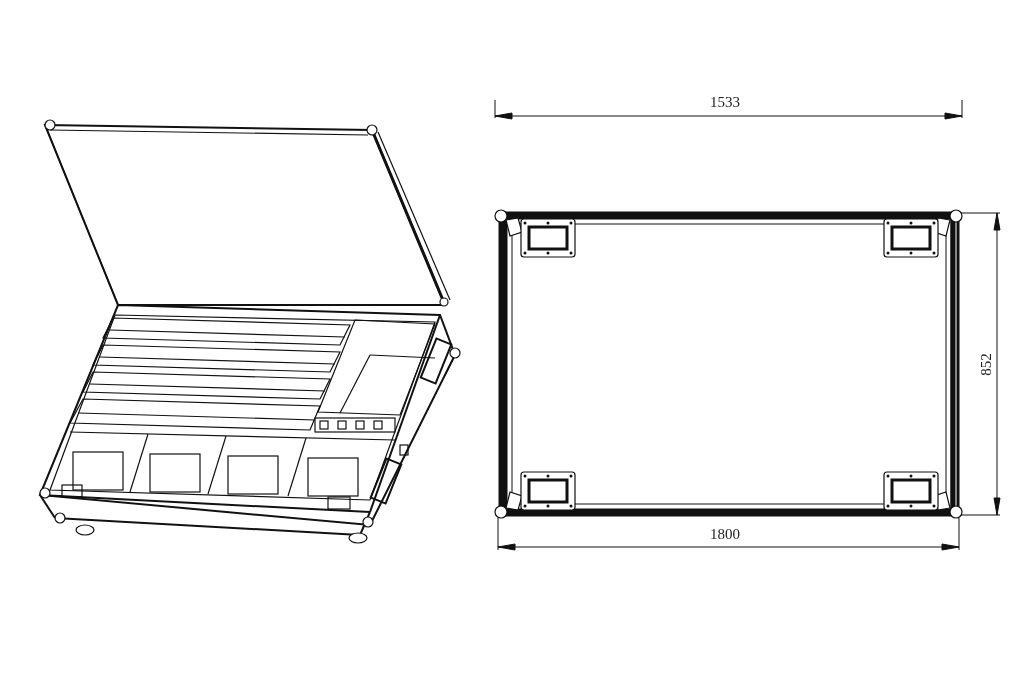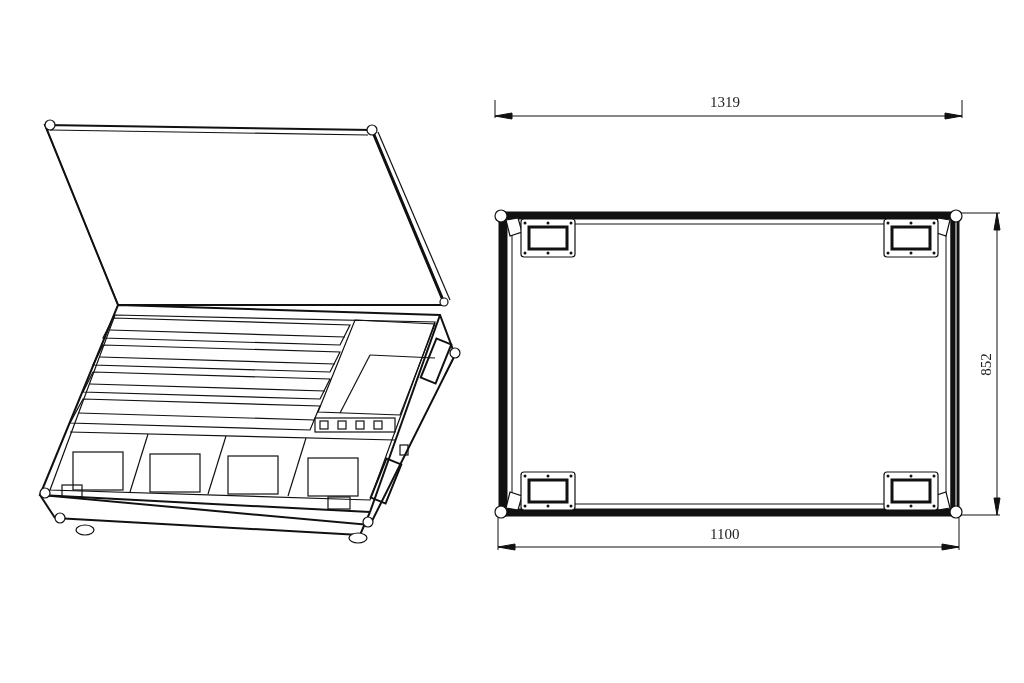--- a/index.html
+++ b/index.html
@@ -147,15 +147,15 @@
       <circle cx="888" cy="476" r="1.5"></circle>
         <circle cx="911" cy="476" r="1.5"></circle>
         <circle cx="934" cy="476" r="1.5"></circle>
       <circle cx="888" cy="506" r="1.5"></circle>
         <circle cx="911" cy="506" r="1.5"></circle>
         <circle cx="934" cy="506" r="1.5"></circle>
     </g>
   </g>
 </svg>
 
-<div class="dim-label" style="left:710px;top:94px;">1319</div>
-<div class="dim-label" style="left:710px;top:526px;">1100</div>
+<div class="dim-label" style="left:710px;top:94px;">1533</div>
+<div class="dim-label" style="left:710px;top:526px;">1800</div>
 <div class="dim-label dim-vert" style="left:975px;top:356px;">852</div>
 
 </body></html>

